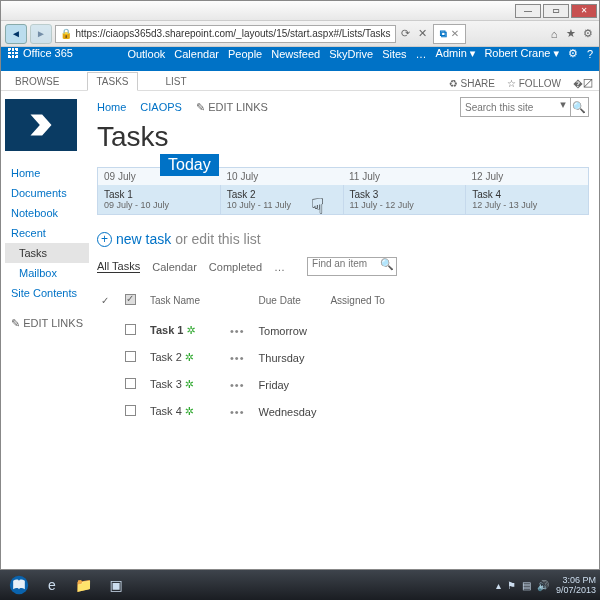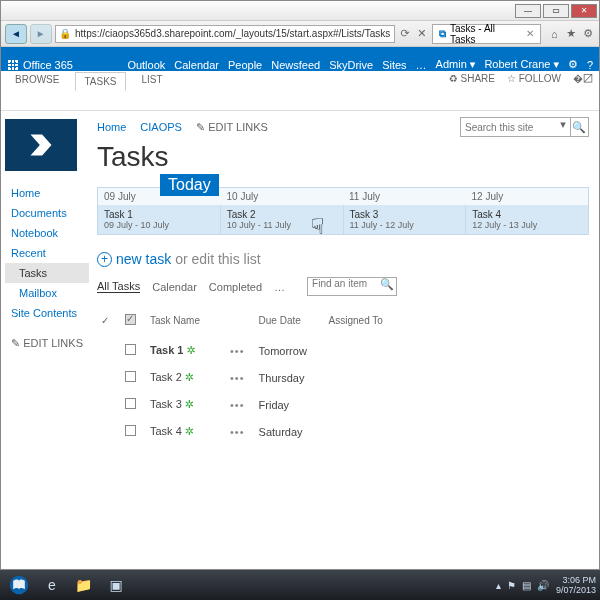--- a/index.html
+++ b/index.html
@@ -8,35 +8,35 @@
 .titlebar{height:20px;background:linear-gradient(#fdfdfd,#e8e8e8);display:flex;align-items:center;border-bottom:1px solid #ccc}
 .titlebar .spacer{flex:1}
 .winbtn{width:26px;height:14px;margin-right:2px;border:1px solid #888;background:#eee;font-size:8px;text-align:center;line-height:12px}
 .winbtn.close{background:#c75050;color:#fff}
 .addrbar{height:26px;background:linear-gradient(#f4f4f4,#e4e4e4);display:flex;align-items:center;padding:0 4px;border-bottom:1px solid #ccc;gap:3px}
 .navbtn{width:22px;height:20px;border:1px solid #8aa;border-radius:3px;background:#bde;display:flex;align-items:center;justify-content:center;font-size:10px;color:#036}
 .url{flex:1;height:18px;border:1px solid #aaa;background:#fff;display:flex;align-items:center;padding:0 4px;font-size:10px;color:#333}
 .lock{color:#888;margin-right:3px}
 .tab{height:20px;border:1px solid #aaa;background:#fff;padding:0 6px;display:flex;align-items:center;gap:4px;font-size:10px}
 .hdricon{width:14px;height:14px;color:#666;font-size:11px;display:flex;align-items:center;justify-content:center}
-.o365bar{height:24px;background:#0072c6;color:#fff;display:flex;align-items:flex-end;padding:0 6px;font-size:11px}
+.o365bar{height:24px;background:#0072c6;color:#fff;display:flex;align-items:flex-start;padding:0 6px;font-size:11px}
 .gaffle{width:12px;height:12px;display:inline-block;position:relative;margin-right:4px}
 .gaffle::before{content:"";position:absolute;inset:0;background:
  radial-gradient(circle at 20% 20%,#fff 1.5px,transparent 1.5px),
  radial-gradient(circle at 50% 20%,#fff 1.5px,transparent 1.5px),
  radial-gradient(circle at 80% 20%,#fff 1.5px,transparent 1.5px),
  radial-gradient(circle at 20% 50%,#fff 1.5px,transparent 1.5px),
  radial-gradient(circle at 50% 50%,#fff 1.5px,transparent 1.5px),
  radial-gradient(circle at 80% 50%,#fff 1.5px,transparent 1.5px),
  radial-gradient(circle at 20% 80%,#fff 1.5px,transparent 1.5px),
  radial-gradient(circle at 50% 80%,#fff 1.5px,transparent 1.5px),
  radial-gradient(circle at 80% 80%,#fff 1.5px,transparent 1.5px)}
 .o365bar .links{margin-left:auto;display:flex;gap:9px;align-items:center}
 .o365bar .links span{cursor:pointer}
-.ribbonrow{height:40px;background:#fff;display:flex;align-items:flex-start;border-bottom:1px solid #ddd;padding:0 6px;font-size:10px;color:#666;gap:8px}
+.ribbonrow{height:20px;background:#fff;display:flex;align-items:flex-end;border-bottom:1px solid #ddd;padding:0 6px;font-size:10px;color:#666;gap:20px}
 .ribtab{padding:3px 8px}
 .ribtab.active{border:1px solid #ccc;border-bottom:1px solid #fff;background:#fff;position:relative;top:1px}
 .ribbonrow .ract{margin-left:auto;display:flex;gap:12px;align-items:center;color:#666}
 .content{flex:1;display:flex;overflow:hidden}
 .leftcol{width:92px;padding:8px 4px;display:flex;flex-direction:column;gap:2px}
 .logo{width:72px;height:52px;background:#0a3b63;display:flex;align-items:center;justify-content:center;margin-bottom:10px}
 .logo svg{width:28px;height:28px}
 .qnav a{display:block;padding:4px 6px;color:#0072c6;font-size:11px;text-decoration:none}
 .qnav a.indent{padding-left:14px}
 .qnav a.active{background:#e4e4e4;color:#333}
@@ -99,21 +99,20 @@
   <div class="navbtn">◄</div>
   <div class="navbtn" style="opacity:.5">►</div>
   <div class="url">
         <span class="lock">🔒</span>
         <span>https://ciaops365d3.sharepoint.com/_layouts/15/start.aspx#/Lists/Tasks</span>
       </div>
   <div class="hdricon">⟳</div>
   <div class="hdricon">✕</div>
   <div class="tab">
         <span style="color:#0072c6;font-weight:700">⧉</span>
-        <span>Tasks - All Tasks</span>
         <span style="color:#888">✕</span>
       </div>
   <div class="spacer" style="flex:1"></div>
   <div class="hdricon">⌂</div>
   <div class="hdricon">★</div>
   <div class="hdricon">⚙</div>
  </div>
  <div class="o365bar">
   <span class="gaffle"></span>
   <span>Office 365</span>
@@ -250,21 +249,21 @@
      <td><span>Task 3</span> <span class="newi">✲</span></td>
      <td><span class="dots">•••</span></td>
      <td>Friday</td>
               <td></td>
     </tr>
     <tr>
      <td></td>
               <td><span class="chk"></span></td>
      <td><span>Task 4</span> <span class="newi">✲</span></td>
      <td><span class="dots">•••</span></td>
-     <td>Saturday</td>
+     <td>Wednesday</td>
               <td></td>
     </tr>
    </tbody>
         </table>
 
   </div>
  </div>
 </div>
 
 <div class="taskbar">

